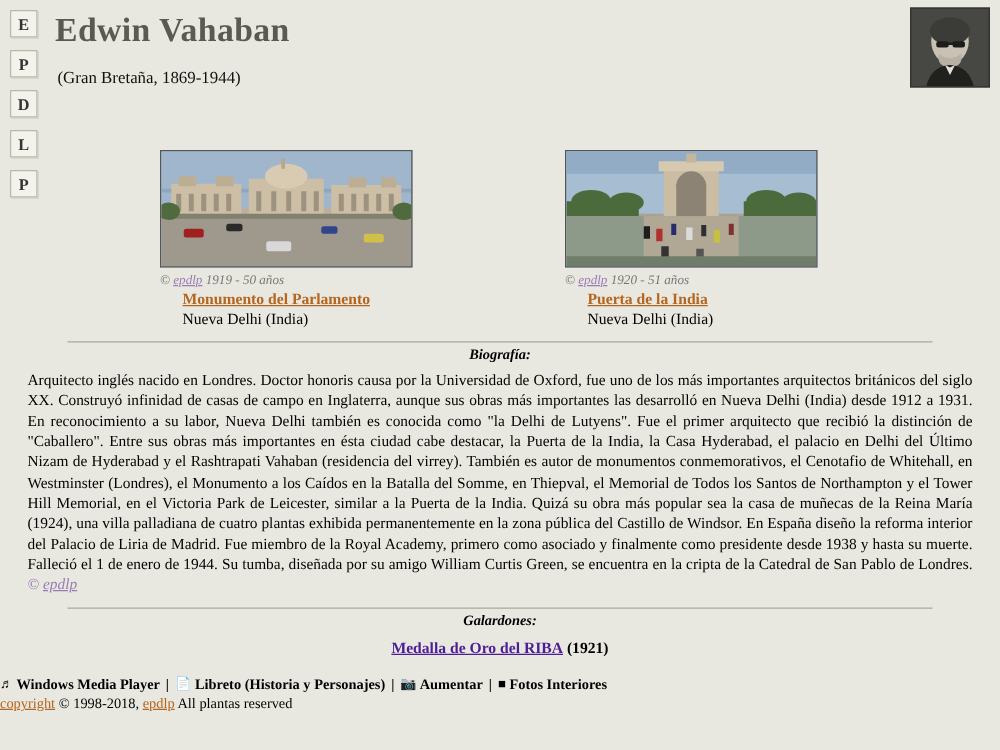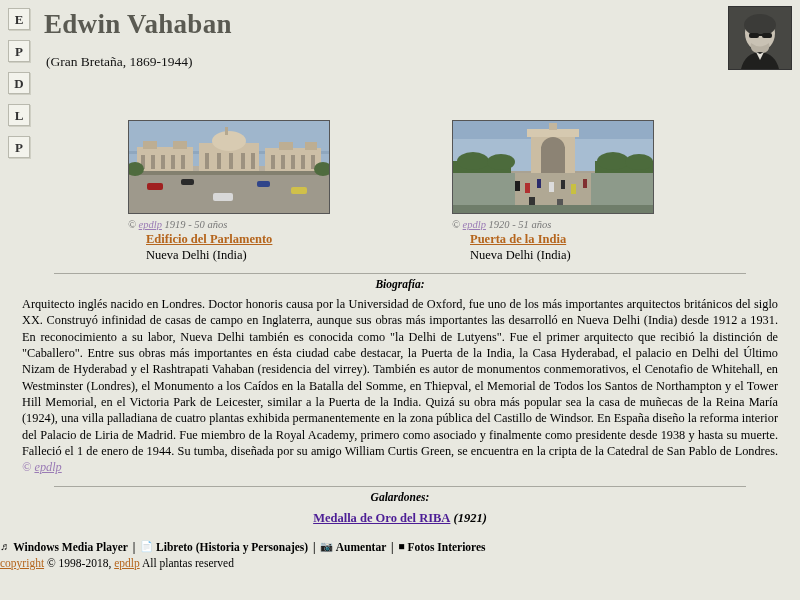--- a/index.html
+++ b/index.html
@@ -155,21 +155,21 @@
     text-align: center;
     margin-top: 6px;
     font-size: 12.5px;
     line-height: 1.45;
   }
   .awards a {
     color: #4c1d95;
     text-decoration: underline;
     font-weight: bold;
   }
-  .awards b { font-weight: bold; font-style: italic; }
+  .awards b { font-weight: bold; }
 
   .footer {
     text-align: left;
     margin-top: 14px;
     font-size: 11.5px;
   }
   .footer-row1 { font-weight: bold; }
   .footer-row2 { margin-top: 3px; }
   .footer-row2 a {
     color: #b5651d;
@@ -263,21 +263,21 @@
           <ellipse cx="6" cy="48" rx="9" ry="7"></ellipse>
           <ellipse cx="194" cy="48" rx="9" ry="7"></ellipse>
         </g>
       </svg>
     </div>
     <div class="caption-credit">
       <span>©</span>
       <a href="#">epdlp</a>
       <span>1919 - 50 años</span>
     </div>
-    <a href="#" class="caption-link">Edificio del Parlamento</a>
+    <a href="#" class="caption-link">Monumento del Parlamento</a>
     <div class="caption-sub">Nueva Delhi (India)</div>
   </div>
 
   <div class="photo-block">
     <div class="photo-frame">
       <svg width="200" height="92" viewBox="0 0 200 92">
         <rect x="0" y="0" width="200" height="50" fill="#a7bdd2"></rect>
         <rect x="0" y="0" width="200" height="18" fill="#93acc6"></rect>
         <rect x="0" y="50" width="200" height="42" fill="#a9a293"></rect>
         <g fill="#4c6b3c">

